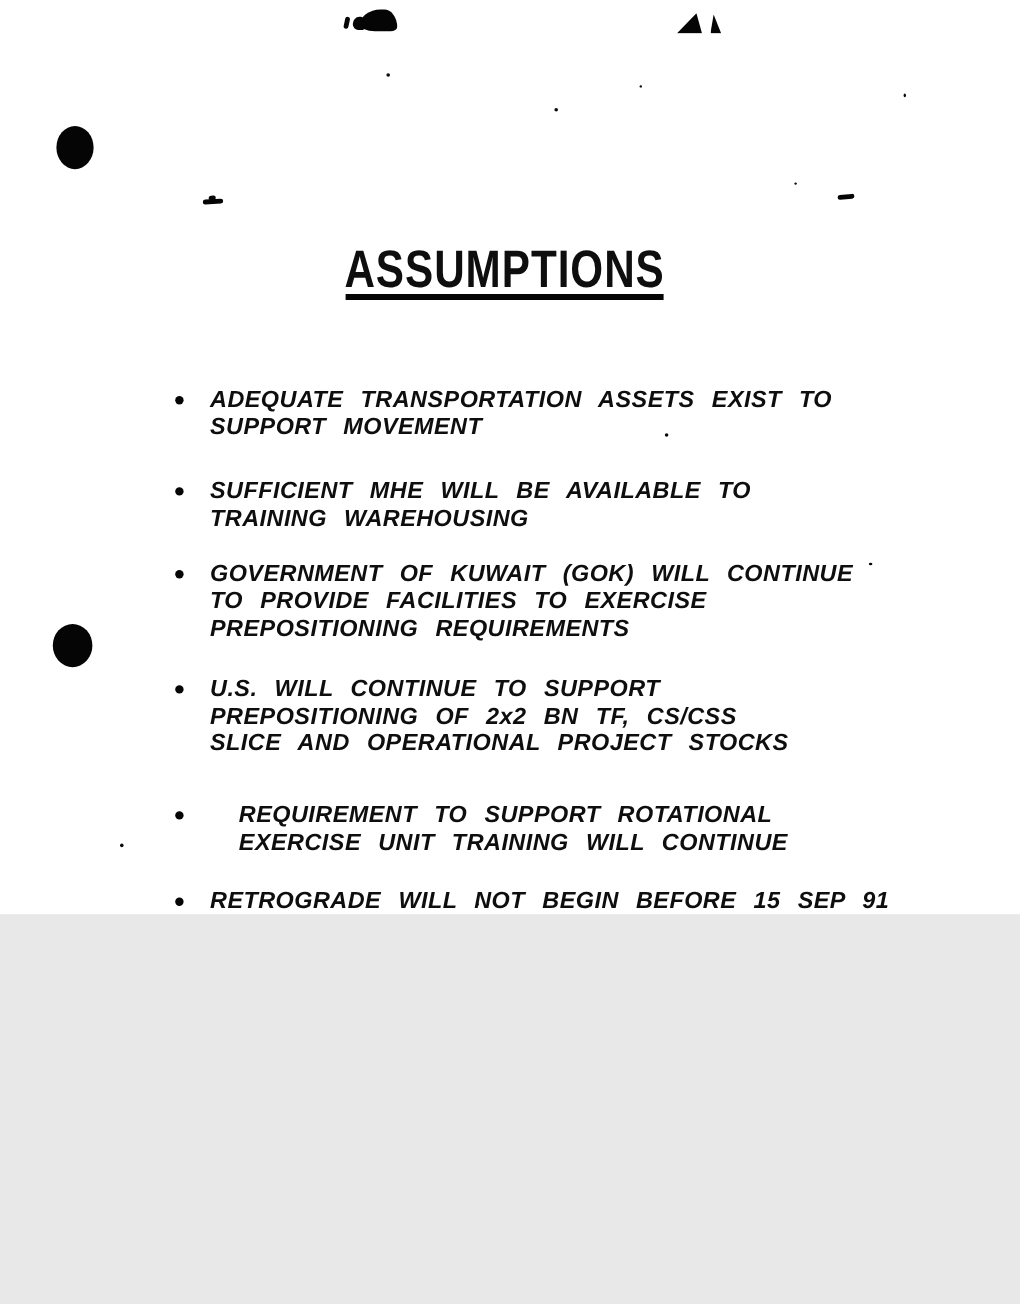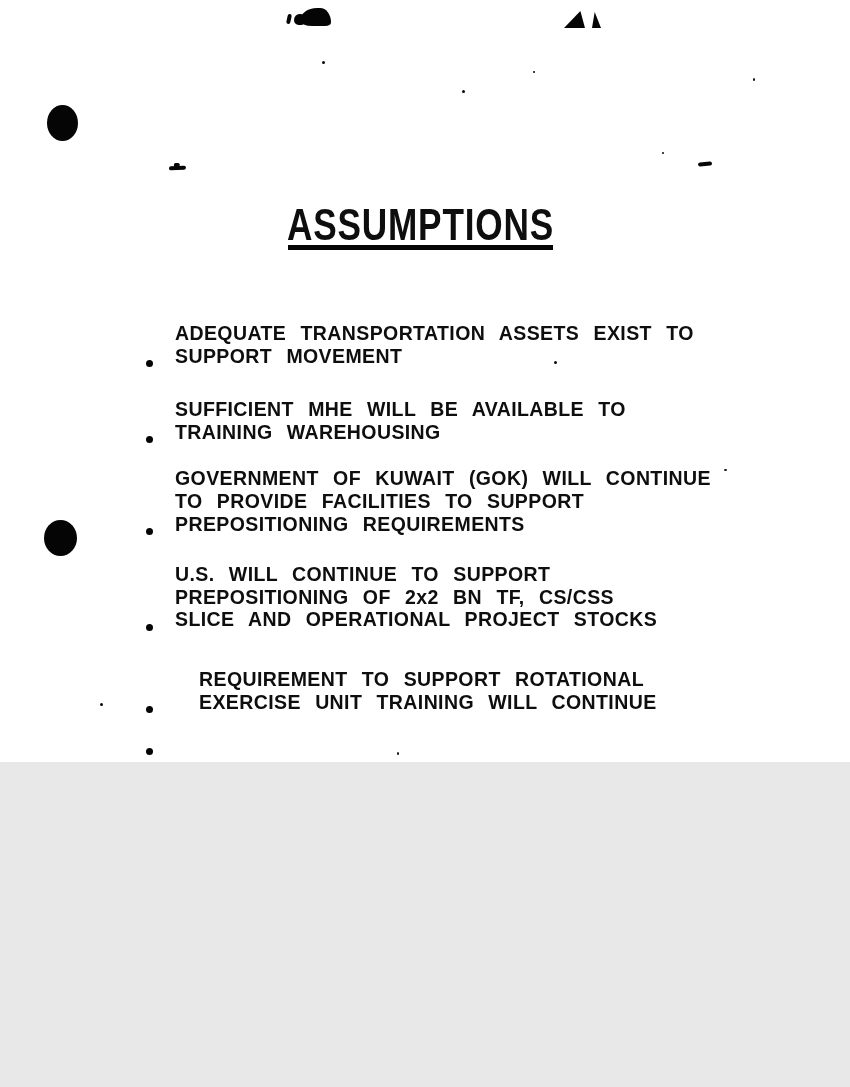--- a/index.html
+++ b/index.html
@@ -31,21 +31,21 @@
   .title-wrap{position:absolute;left:287px;top:200px;}
   .title{
     display:inline-block;
     font-size:44px;font-weight:bold;letter-spacing:1px;
     transform:scaleX(0.80);transform-origin:left top;
     white-space:nowrap;
   }
   .title-underline{position:absolute;left:1px;top:45px;width:265px;height:5px;background:#050505;}
   
   .bullets{position:absolute;left:146px;top:322px;width:660px;}
-  .bullet-item{display:flex;align-items:flex-end;}
+  .bullet-item{display:flex;align-items:flex-start;font-style:italic;}
   .bullet-item .dot{flex:0 0 auto;width:7px;height:7px;margin:8px 0 0 0;background:#050505;border-radius:50%;}
   .bullet-item .bl{margin-left:22px;}
   .ln{
     font-size:19.5px;font-weight:bold;line-height:22.6px;
     letter-spacing:0.4px;word-spacing:8.5px;white-space:nowrap;
   }
   .bullet-item:nth-child(1){margin-bottom:31px;}
   .bullet-item:nth-child(2){margin-bottom:24px;}
   .bullet-item:nth-child(3){margin-bottom:28px;}
   .bullet-item:nth-child(4){margin-bottom:37px;}
@@ -115,21 +115,21 @@
       <div class="bl">
         <div class="ln">SUFFICIENT MHE WILL BE AVAILABLE TO</div>
         <div class="ln">TRAINING WAREHOUSING</div>
       </div>
     </div>
 
     <div class="bullet-item">
       <span class="dot"></span>
       <div class="bl">
         <div class="ln">GOVERNMENT OF KUWAIT (GOK) WILL CONTINUE</div>
-        <div class="ln">TO PROVIDE FACILITIES TO SUPPORT</div>
+        <div class="ln">TO PROVIDE FACILITIES TO EXERCISE</div>
         <div class="ln">PREPOSITIONING REQUIREMENTS</div>
       </div>
     </div>
 
     <div class="bullet-item">
       <span class="dot"></span>
       <div class="bl">
         <div class="ln">U.S. WILL CONTINUE TO SUPPORT</div>
         <div class="ln">PREPOSITIONING OF 2x2 BN TF, CS/CSS</div>
         <div class="ln">SLICE AND OPERATIONAL PROJECT STOCKS</div>
@@ -139,20 +139,23 @@
     <div class="bullet-item">
       <span class="dot"></span>
       <div class="bl">
         <div class="ln">REQUIREMENT TO SUPPORT ROTATIONAL</div>
         <div class="ln">EXERCISE UNIT TRAINING WILL CONTINUE</div>
       </div>
     </div>
 
     <div class="bullet-item">
       <span class="dot"></span>
+      <div class="bl">
+        <div class="ln">RETROGRADE WILL NOT BEGIN BEFORE 15 SEP 91</div>
+      </div>
     </div>
 
   </div>
 
   <div class="footer-code">ENGASN/SREP91</div>
 
   <div class="page-number">3</div>
 
 </div>
 

